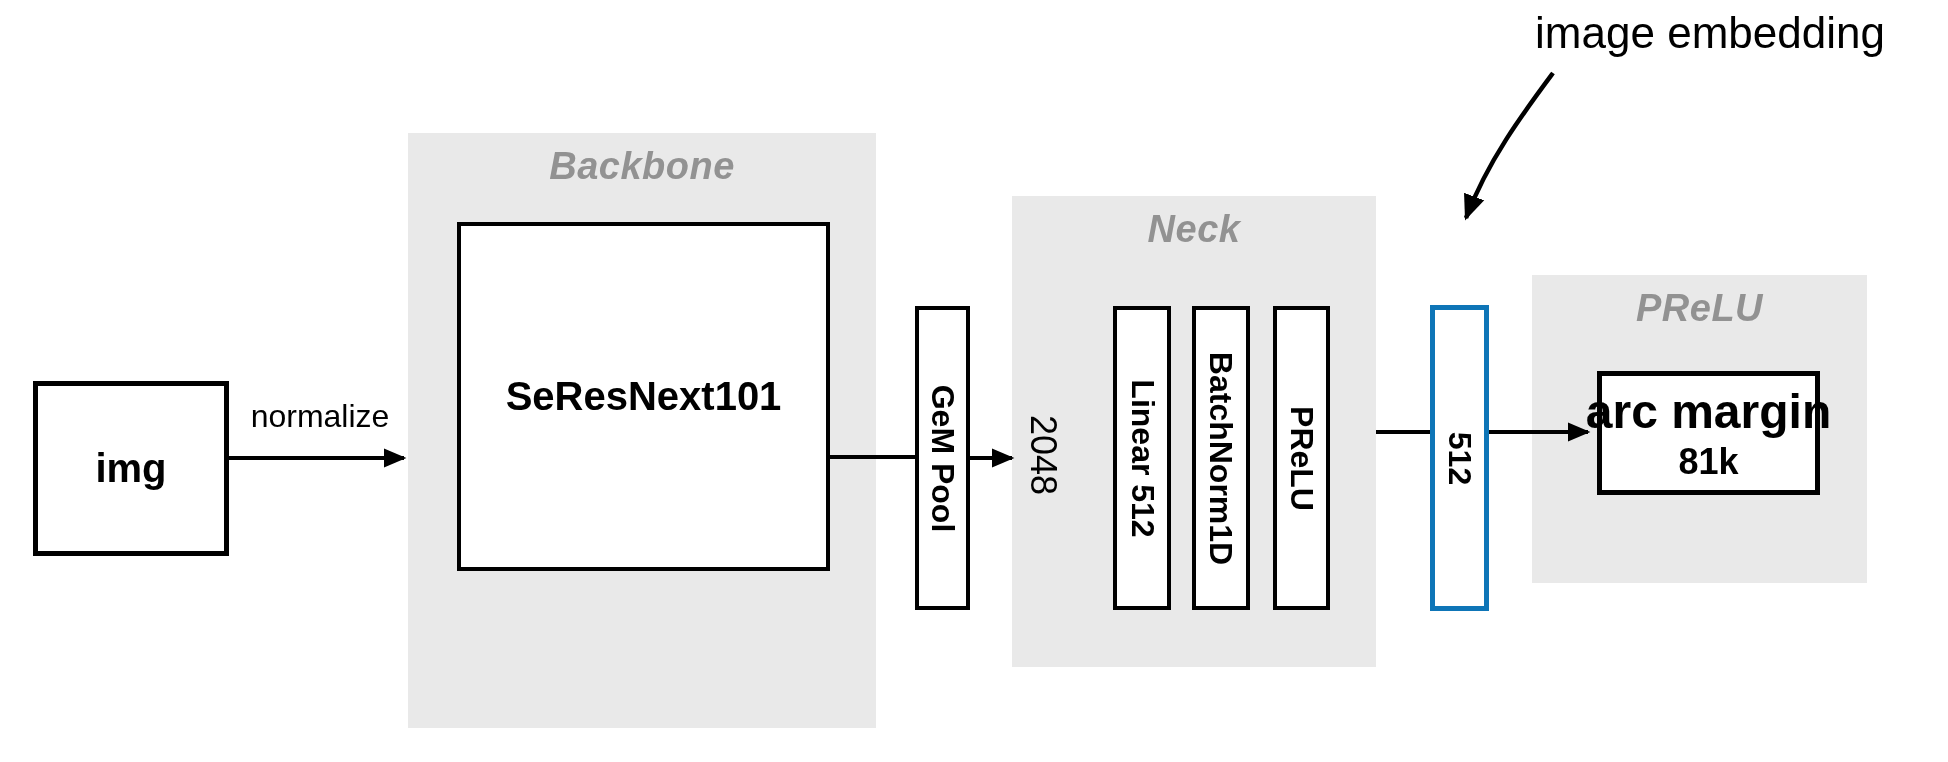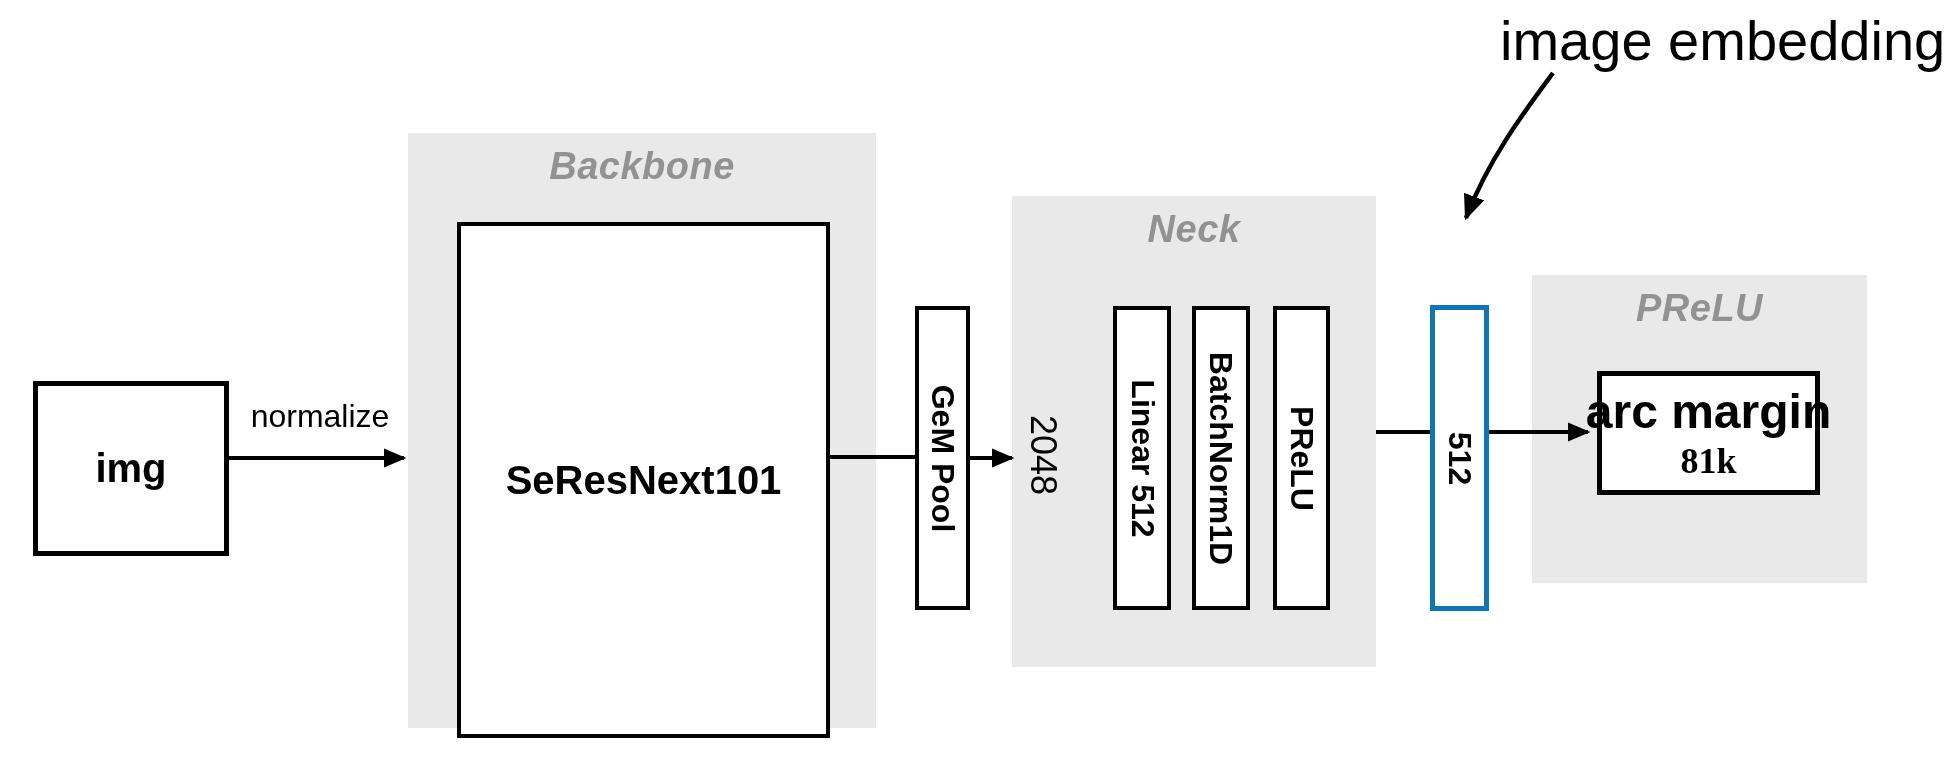--- a/index.html
+++ b/index.html
@@ -56,21 +56,21 @@
 
     <path d="M 1487 432 L 1588 432" stroke="#000" stroke-width="4" fill="none" marker-end="url(#arrow)"></path>
 
     <path d="M 1553 73 C 1524 112 1488 160 1466 218" stroke="#000" stroke-width="4.5" fill="none" marker-end="url(#arrow)"></path>
   </svg>
 
   <div class="node" style="left:33px;top:370px;width:196px;height:175px;border-width:5px;margin-top:11px;">
     <span class="lbl" style="font-size:40px;">img</span>
   </div>
 
-  <div class="node" style="left:457px;top:222px;width:373px;height:516px;">
+  <div class="node" style="left:457px;top:222px;width:373px;height:349px;">
     <span class="lbl" style="font-size:40px;">SeResNext101</span>
   </div>
 
   <div class="node rot" style="left:915px;top:306px;width:55px;height:304px;">
     <span class="lbl" style="font-size:32px;">GeM Pool</span>
   </div>
 
   <div class="node rot" style="left:1113px;top:306px;width:58px;height:304px;">
     <span class="lbl" style="font-size:32px;">Linear 512</span>
   </div>
@@ -82,24 +82,24 @@
   <div class="node rot" style="left:1273px;top:306px;width:57px;height:304px;">
     <span class="lbl" style="font-size:32px;">PReLU</span>
   </div>
 
   <div class="node rot" style="left:1430px;top:305px;width:59px;height:306px;border:5px solid #0e75b7;">
     <span class="lbl" style="font-size:32px;">512</span>
   </div>
 
   <div class="node" style="left:1597px;top:371px;width:223px;height:124px;border-width:5px;flex-direction:column;">
     <span class="lbl" style="font-size:48px;line-height:1.2;">arc margin</span>
-    <span class="lbl" style="font-size:36px;line-height:1.2;font-family:Liberation Serif, serif;">81k</span>
+    <span class="lbl" style="font-size:36px;line-height:1.2;">81k</span>
   </div>
 
   <div class="free-label" style="left:220px;top:398px;width:200px;text-align:center;font-size:32px;">normalize</div>
 
   <div class="free-label" style="left:993px;top:405px;width:100px;height:100px;display:flex;align-items:center;justify-content:center;font-size:36px;">
     <span style="transform:rotate(90deg);white-space:nowrap;">2048</span>
   </div>
 
-  <div class="free-label" style="left:1500px;top:8px;width:420px;text-align:center;font-size:56px;">image embedding</div>
+  <div class="free-label" style="left:1500px;top:8px;width:420px;text-align:center;font-size:44px;">image embedding</div>
 
 </div>
 
 </body></html>

